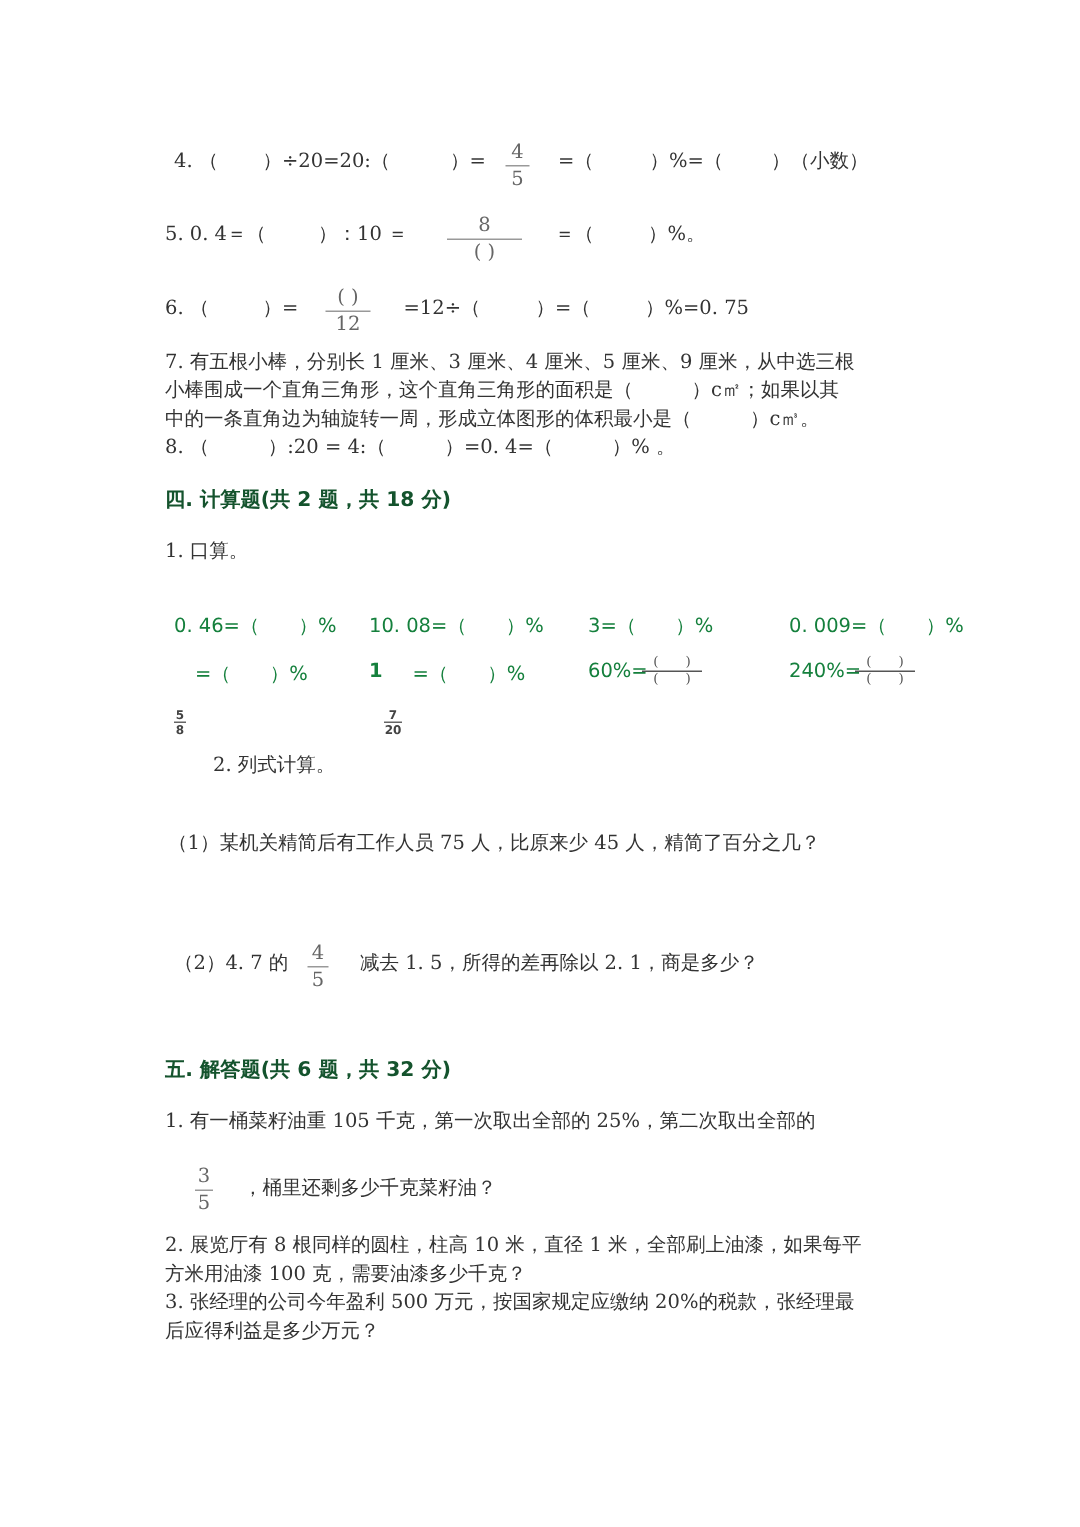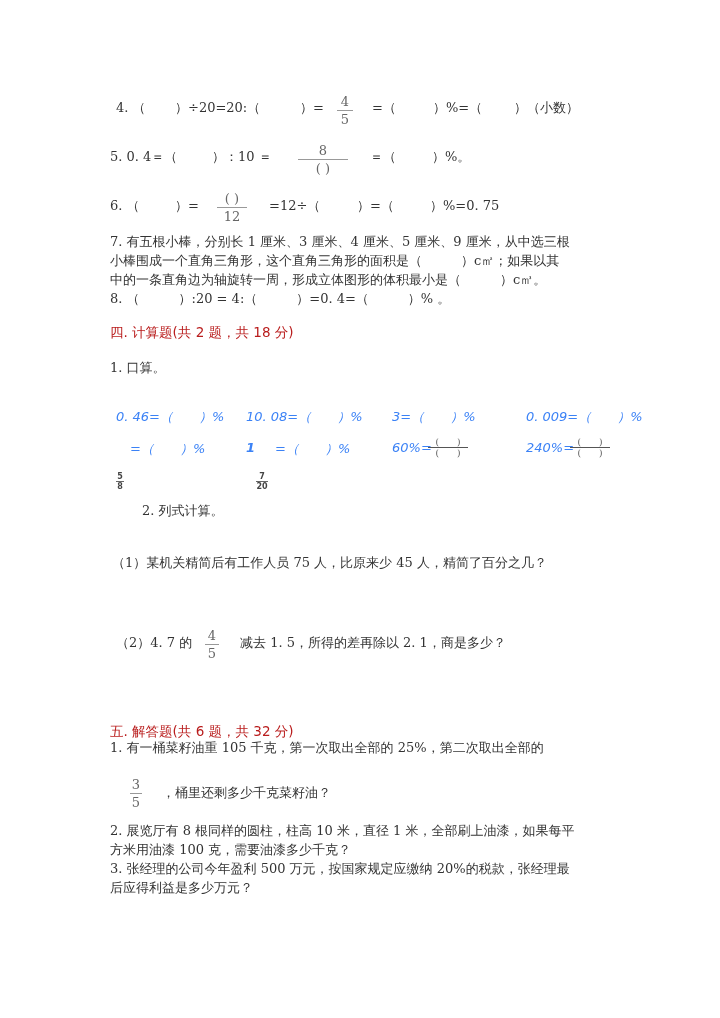--- a/index.html
+++ b/index.html
@@ -10,22 +10,22 @@
     font-size: 13px;
   }
   .abs { position: absolute; white-space: nowrap; }
   .line { line-height: 19px; }
   .frac {
     position: absolute; display: inline-block; text-align: center;
     color: #666666; font-size: 13px;
   }
   .frac .num, .frac .den { display: block; line-height: 15px; }
   .frac .bar { display: block; border-top: 1px solid #999; margin: 1px 0; }
-  .heading { font-family: "DejaVu Sans", "Liberation Sans", sans-serif; font-weight: normal; font-size: 13.5px; color: #b91c1c; }
-  .calc { font-family: "DejaVu Sans", "Liberation Sans", sans-serif; font-size: 13px; color: #3b82f6; font-style: italic; }
+  .heading { font-family: "DejaVu Sans", "Liberation Sans", sans-serif; font-weight: bold; font-size: 13.5px; color: #14532d; }
+  .calc { font-family: "DejaVu Sans", "Liberation Sans", sans-serif; font-size: 13px; color: #15803d; }
   .smallfrac { position: absolute; text-align: center; font-family: "DejaVu Sans", "Liberation Sans", sans-serif; font-size: 8px; line-height: 9px; color: #444; font-weight: bold; margin-top: 34px;}
   .smallfrac .bar { display:block; border-top: 1px solid #666; margin: 0; }
   .pfrac { position: absolute; text-align:center; font-size: 9px; line-height: 10px; color:#555; }
   .pfrac .bar { display:block; border-top: 1px solid #555; }
 </style>
 </head>
 <body>
 
 <div>
   <span class="abs line" style="left:116px; top:98px;">4. （</span>
@@ -121,21 +121,21 @@
 <div>
   <span class="abs line" style="left:116px; top:633px;">（2）4. 7 的</span>
   <span class="frac" style="left:205px; top:628px; width:14px;">
     <span class="num">4</span>
     <span class="bar"></span>
     <span class="den">5</span>
   </span>
   <span class="abs line" style="left:240px; top:633px;">减去 1. 5，所得的差再除以 2. 1，商是多少？</span>
 </div>
 
-<div class="abs heading" style="left:110px; top:704px;margin-top:19px;">五. 解答题(共 6 题，共 32 分)</div>
+<div class="abs heading" style="left:110px; top:704px;">五. 解答题(共 6 题，共 32 分)</div>
 <div class="abs line" style="left:110px; top:738px;">1. 有一桶菜籽油重 105 千克，第一次取出全部的 25%，第二次取出全部的</div>
 <div>
   <span class="frac" style="left:130px; top:777px; width:12px;">
     <span class="num">3</span>
     <span class="bar"></span>
     <span class="den">5</span>
   </span>
   <span class="abs line" style="left:162px; top:783px;">，桶里还剩多少千克菜籽油？</span>
 </div>
 

